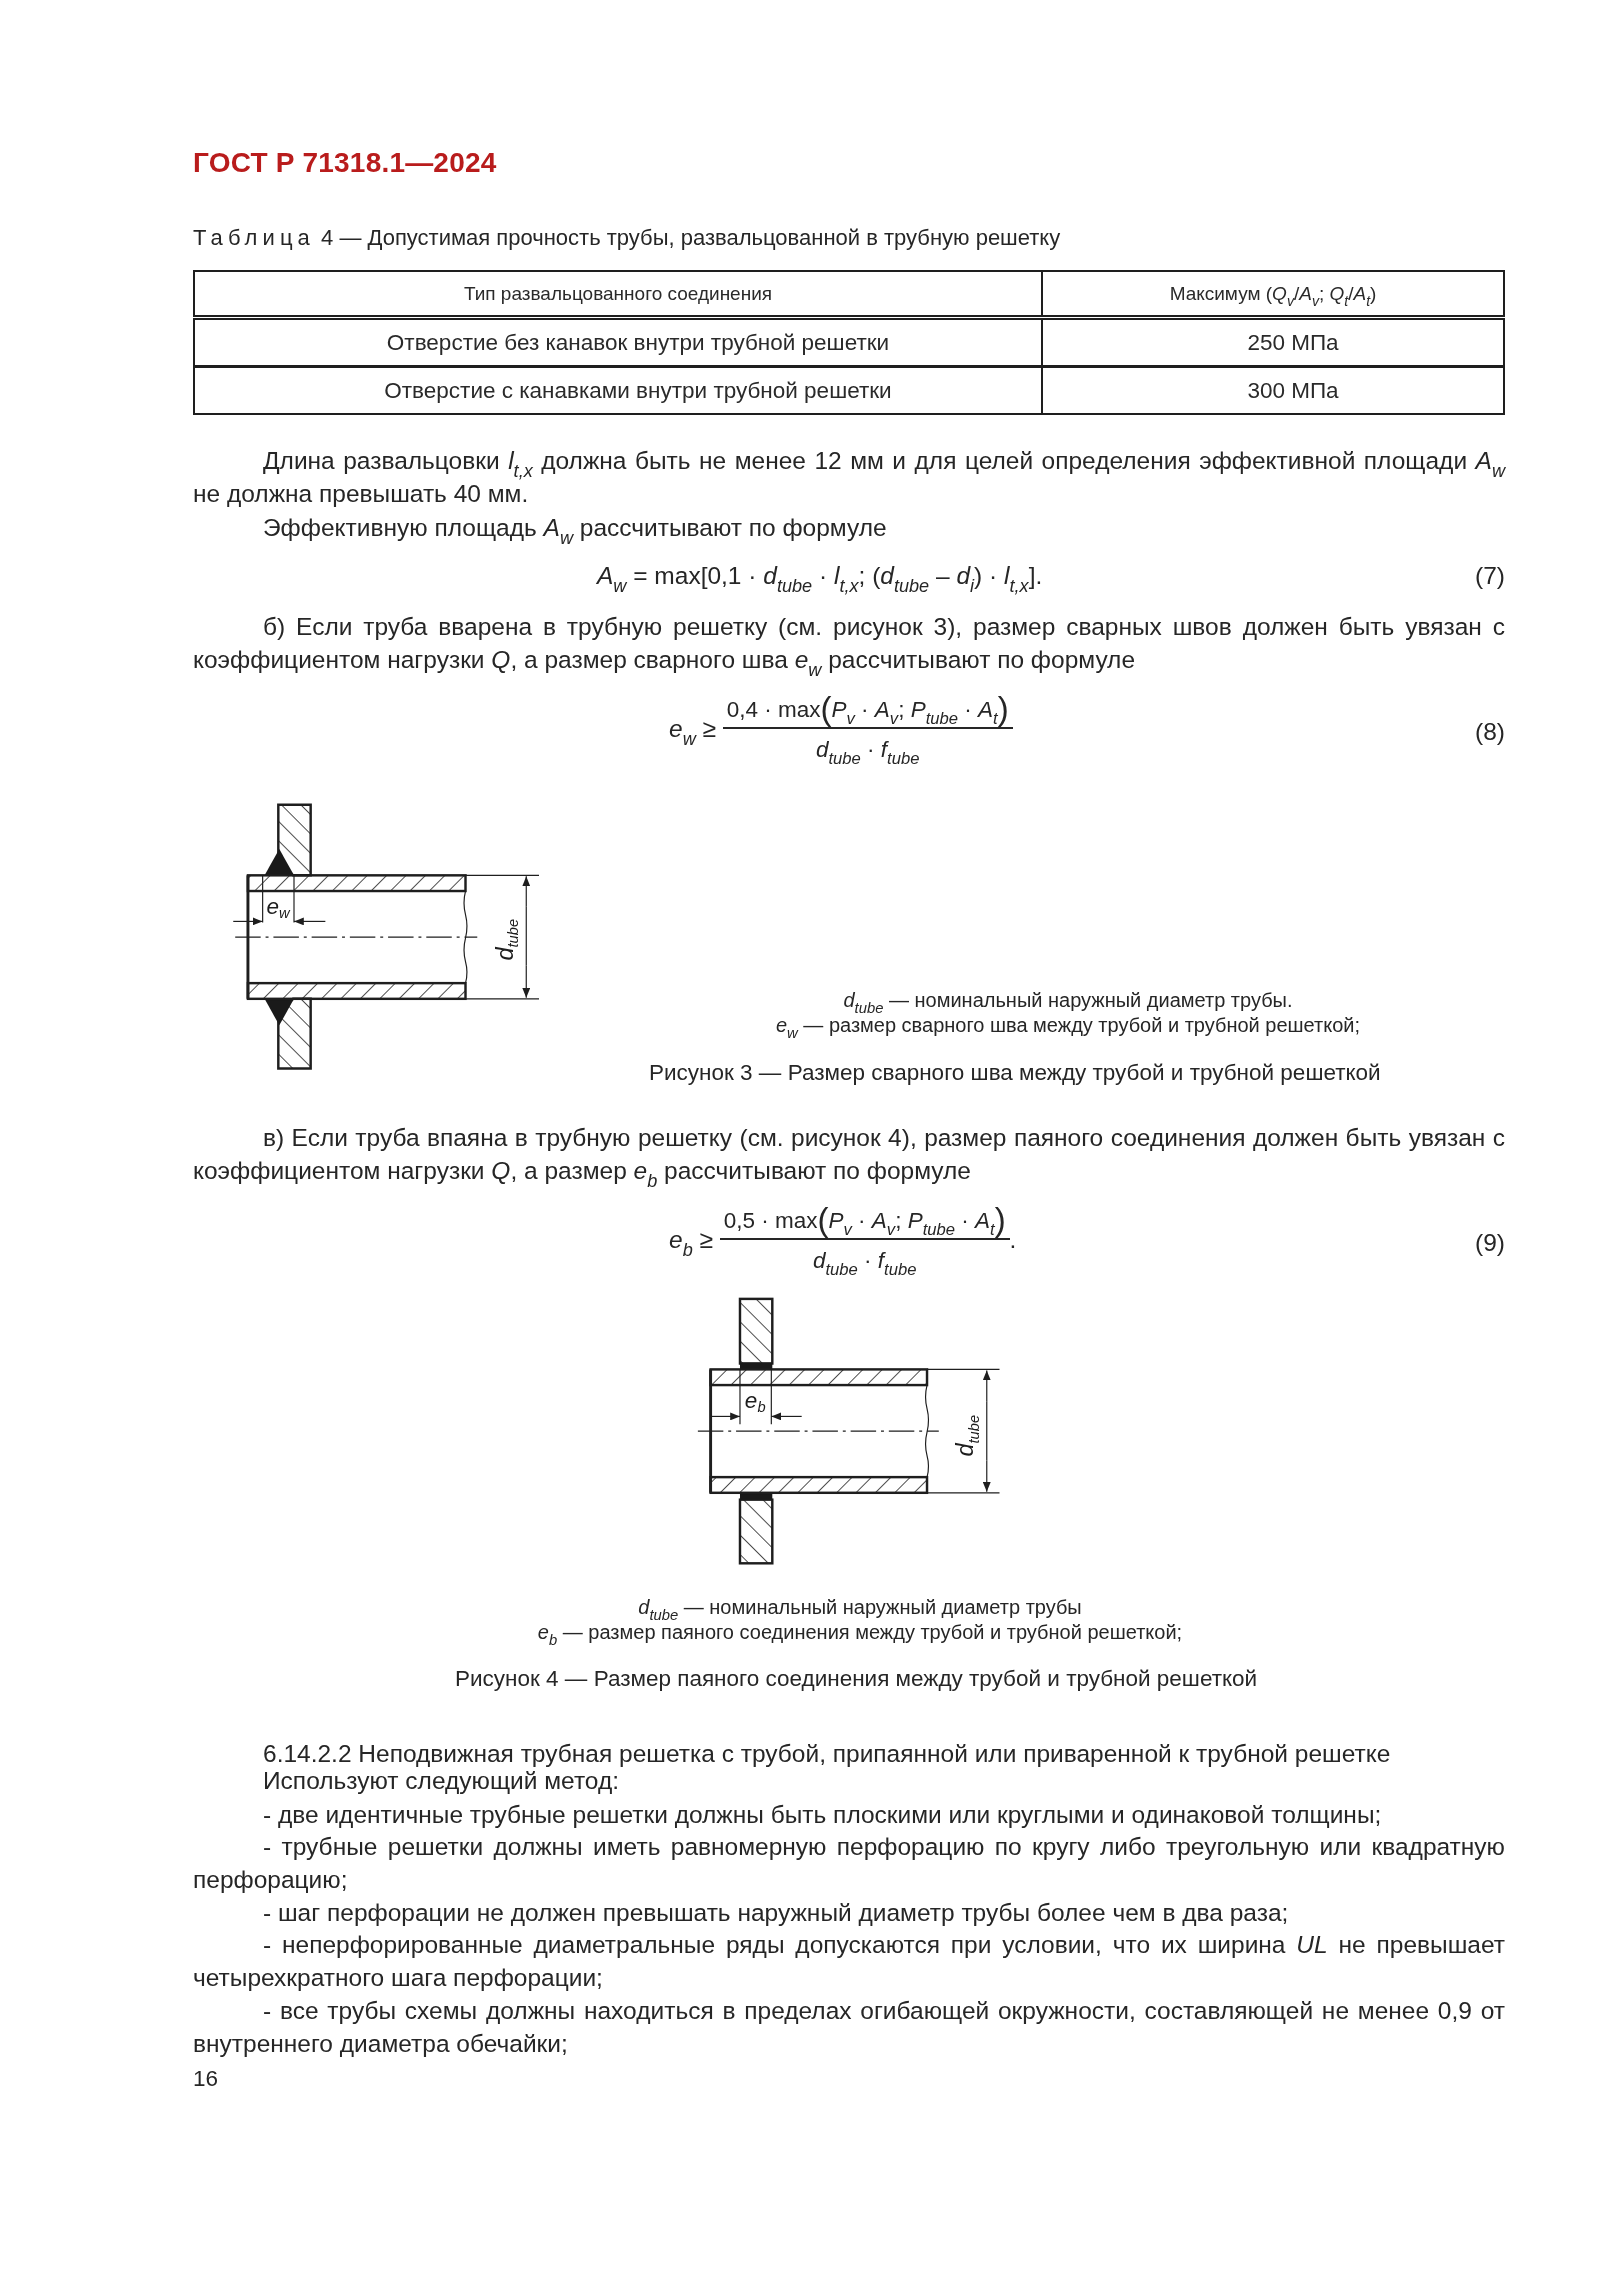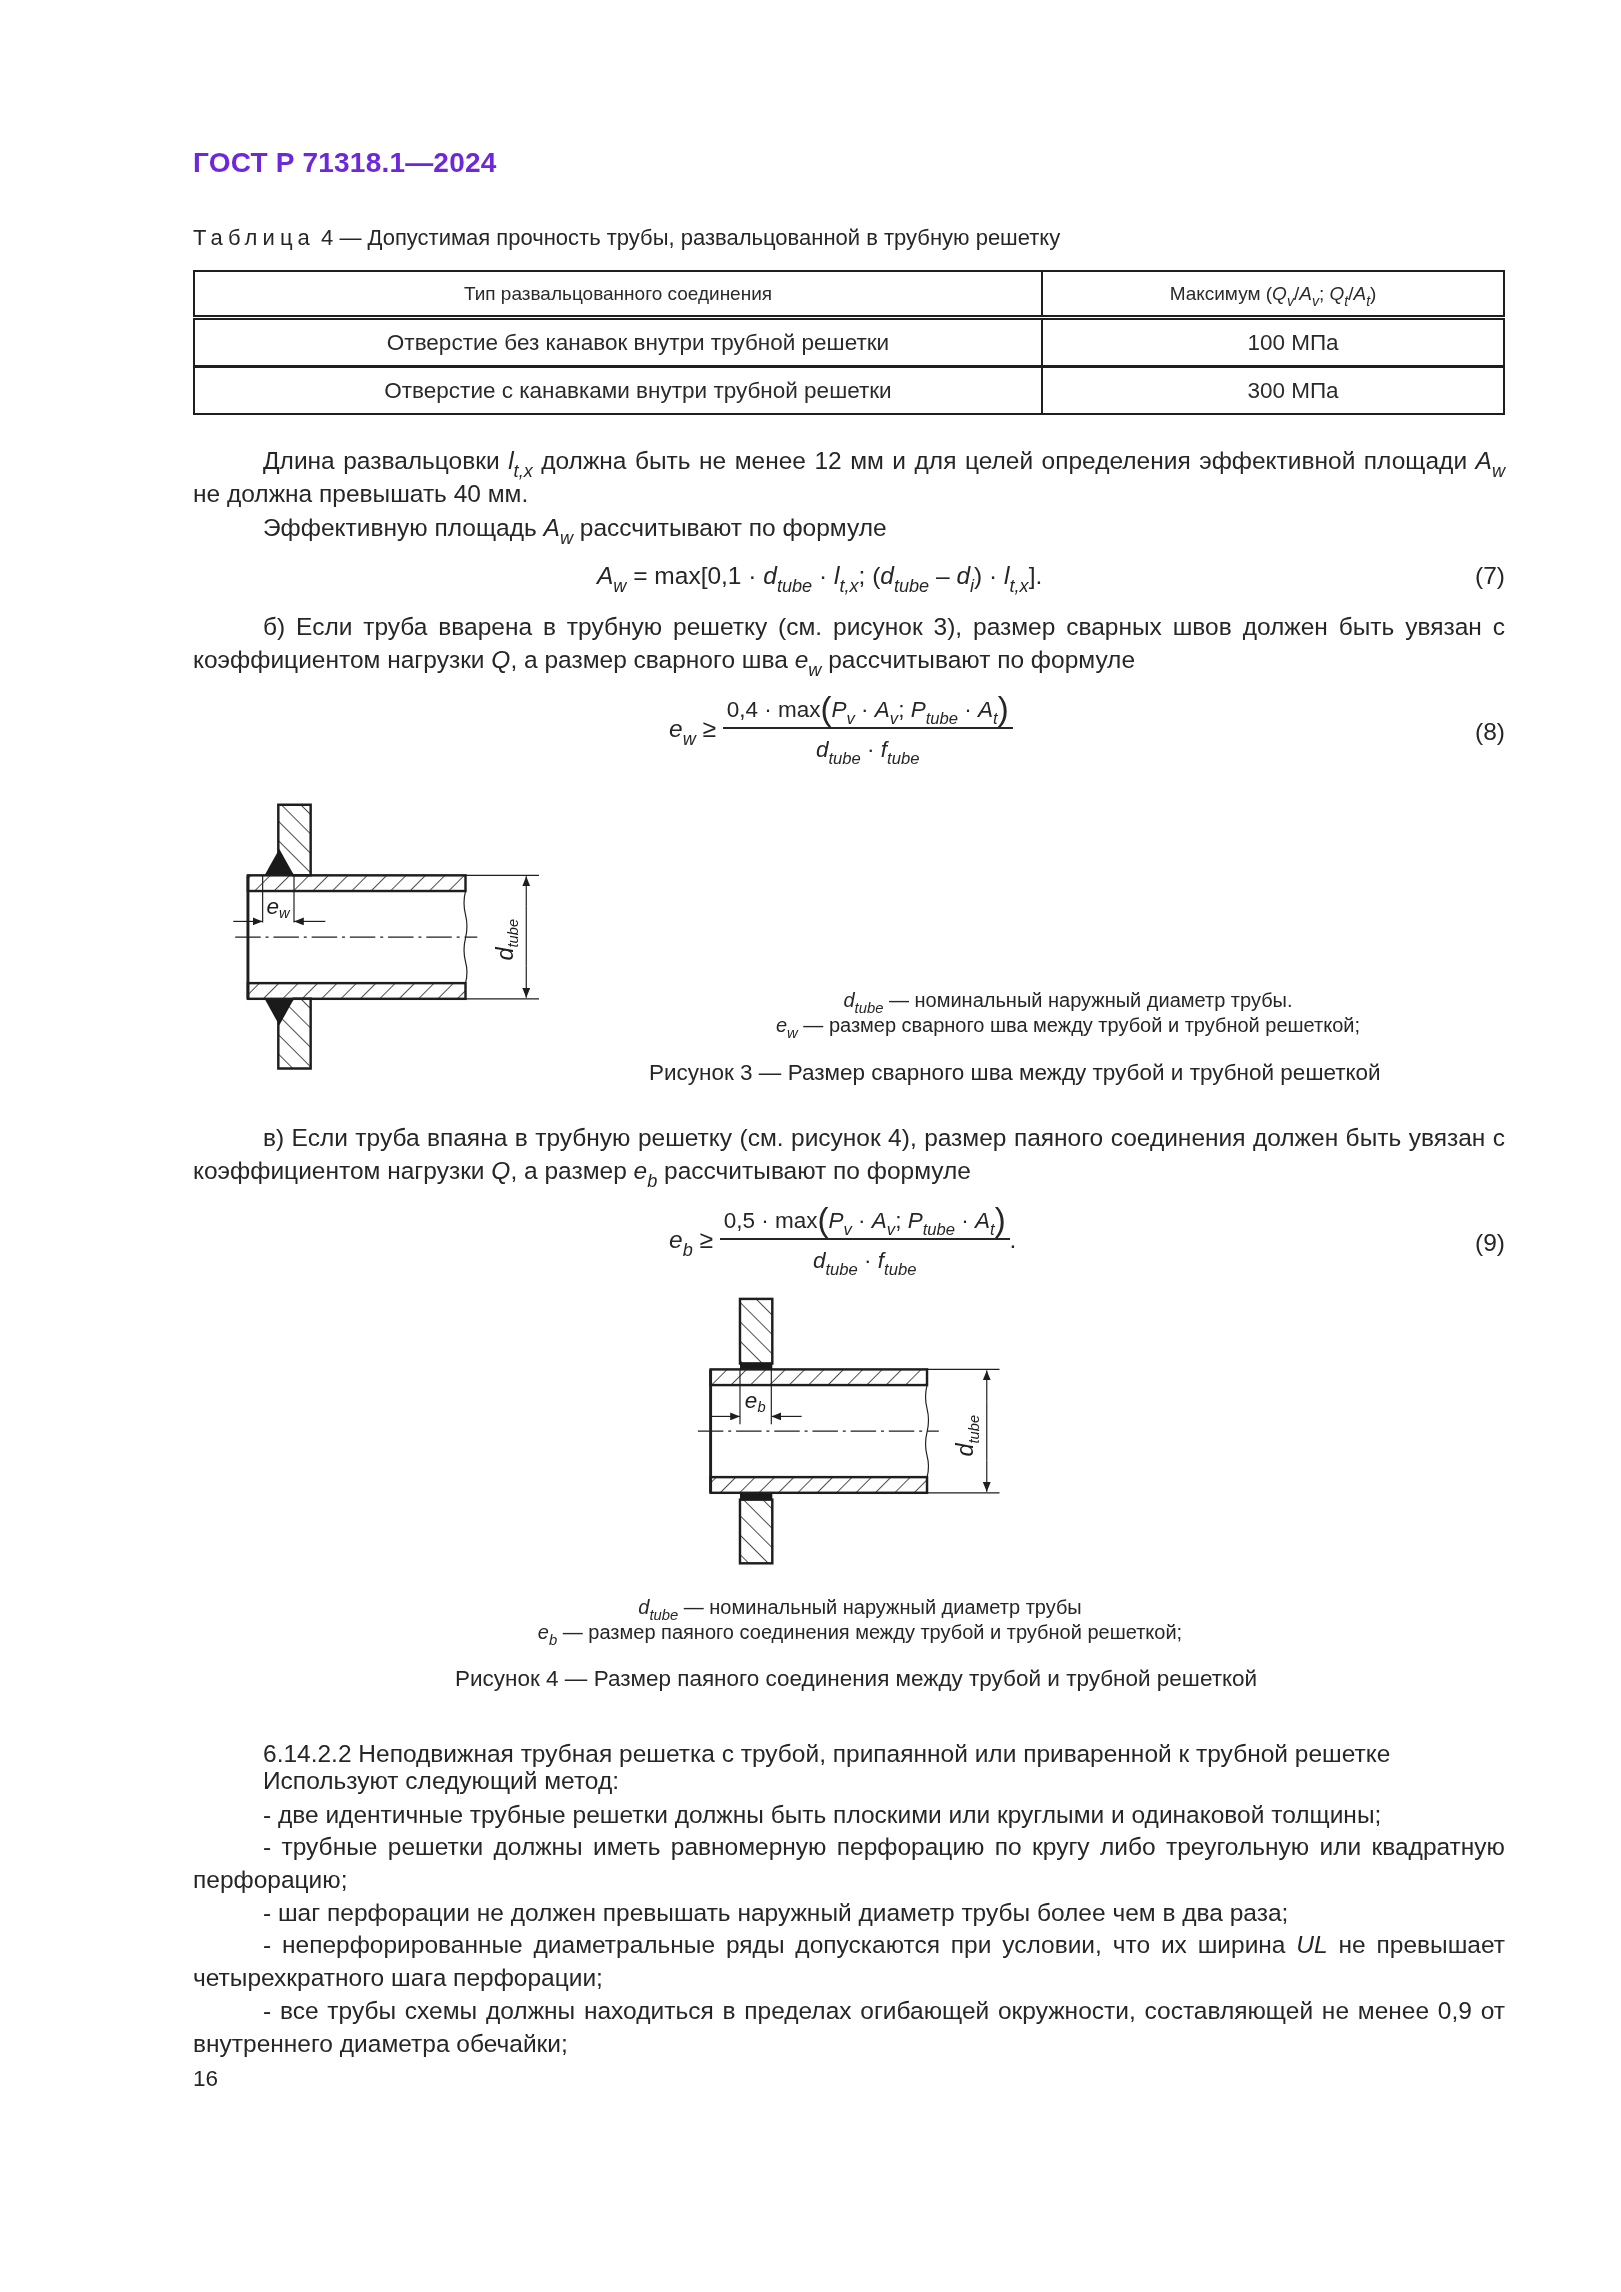--- a/index.html
+++ b/index.html
@@ -2,21 +2,21 @@
 <html><head>
 <meta charset="utf-8">
 <style>
   html, body { margin: 0; padding: 0; }
   body {
     width: 1621px; height: 2293px; position: relative; overflow: hidden;
     background: #ffffff; color: #262626;
     font-family: "Liberation Sans", "DejaVu Sans", sans-serif;
   }
   .abs { position: absolute; }
-  .doc-code { left: 193px; top: 147px; font-size: 28px; font-weight: bold; color: #6d28d9; letter-spacing: 0.2px; }
+  .doc-code { left: 193px; top: 147px; font-size: 28px; font-weight: bold; color: #b91c1c; letter-spacing: 0.2px; }
   .table-caption { left: 193px; top: 225px; font-size: 22px; white-space: nowrap; }
   .table-caption .spaced { letter-spacing: 5.1px; margin-top: 7px; }
   table.std {
     position: absolute; left: 193px; top: 270px; width: 1312px;
     border-collapse: collapse; font-size: 22.5px; color: #2a2a2a;
   }
   table.std td, table.std th {
     border: 2.9px solid #1e1e1e; text-align: center; font-weight: normal; padding: 0; vertical-align: middle;
   }
   table.std th { height: 43px; font-size: 19px; border-bottom: 5.9px double #1e1e1e; }
@@ -51,21 +51,21 @@
 </div>
 
 <table class="std">
   <tbody>
       <tr>
     <th class="c1">Тип развальцованного соединения</th>
     <th>Максимум (<span class="it">Q</span><span class="sub">v</span>/<span class="it">A</span><span class="sub">v</span>; <span class="it">Q</span><span class="sub">t</span>/<span class="it">A</span><span class="sub">t</span>)</th>
   </tr>
   <tr class="r1">
     <td>Отверстие без канавок внутри трубной решетки</td>
-    <td>100 МПа</td>
+    <td>250 МПа</td>
   </tr>
   <tr>
     <td>Отверстие с канавками внутри трубной решетки</td>
     <td>300 МПа</td>
   </tr>
 </tbody>
   </table>
 
 <div class="para" style="top:444px;">Длина развальцовки <span class="it">l</span><span class="sub">t,x</span> должна быть не менее 12 мм и для целей определения эффективной площади <span class="it">A</span><span class="sub">w</span> не должна превышать 40 мм.</div>
 <div class="para" style="top:511px;">Эффективную площадь <span class="it">A</span><span class="sub">w</span> рассчитывают по формуле</div>

